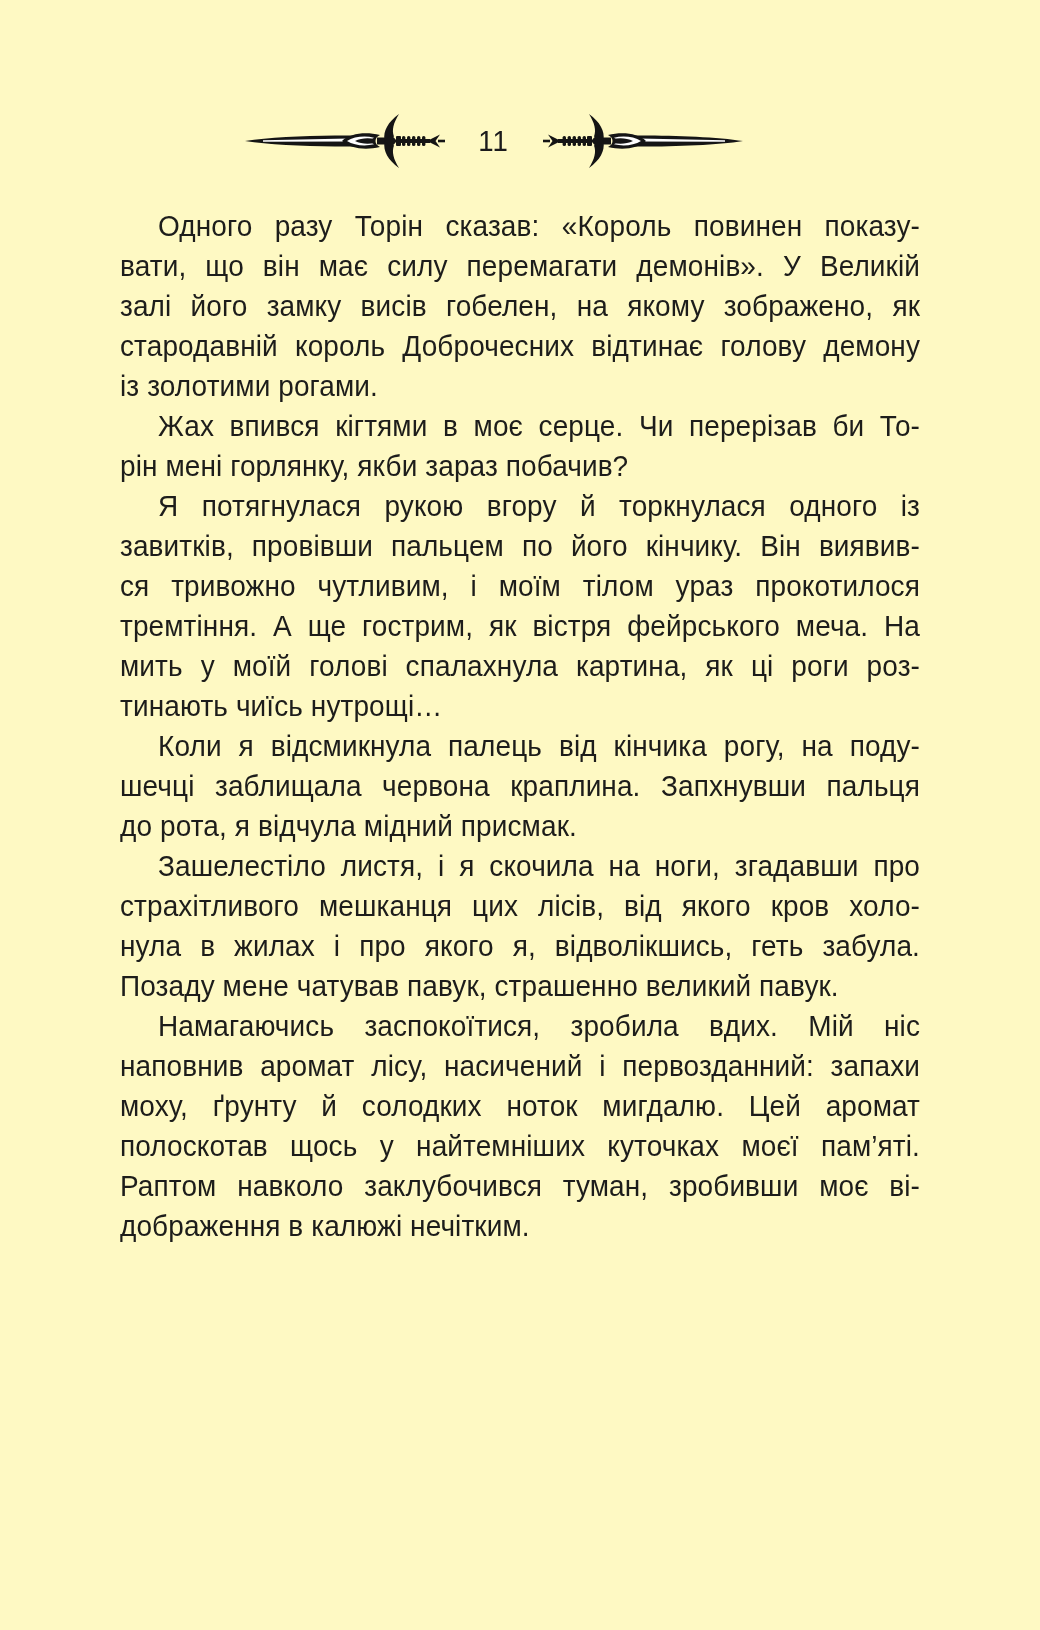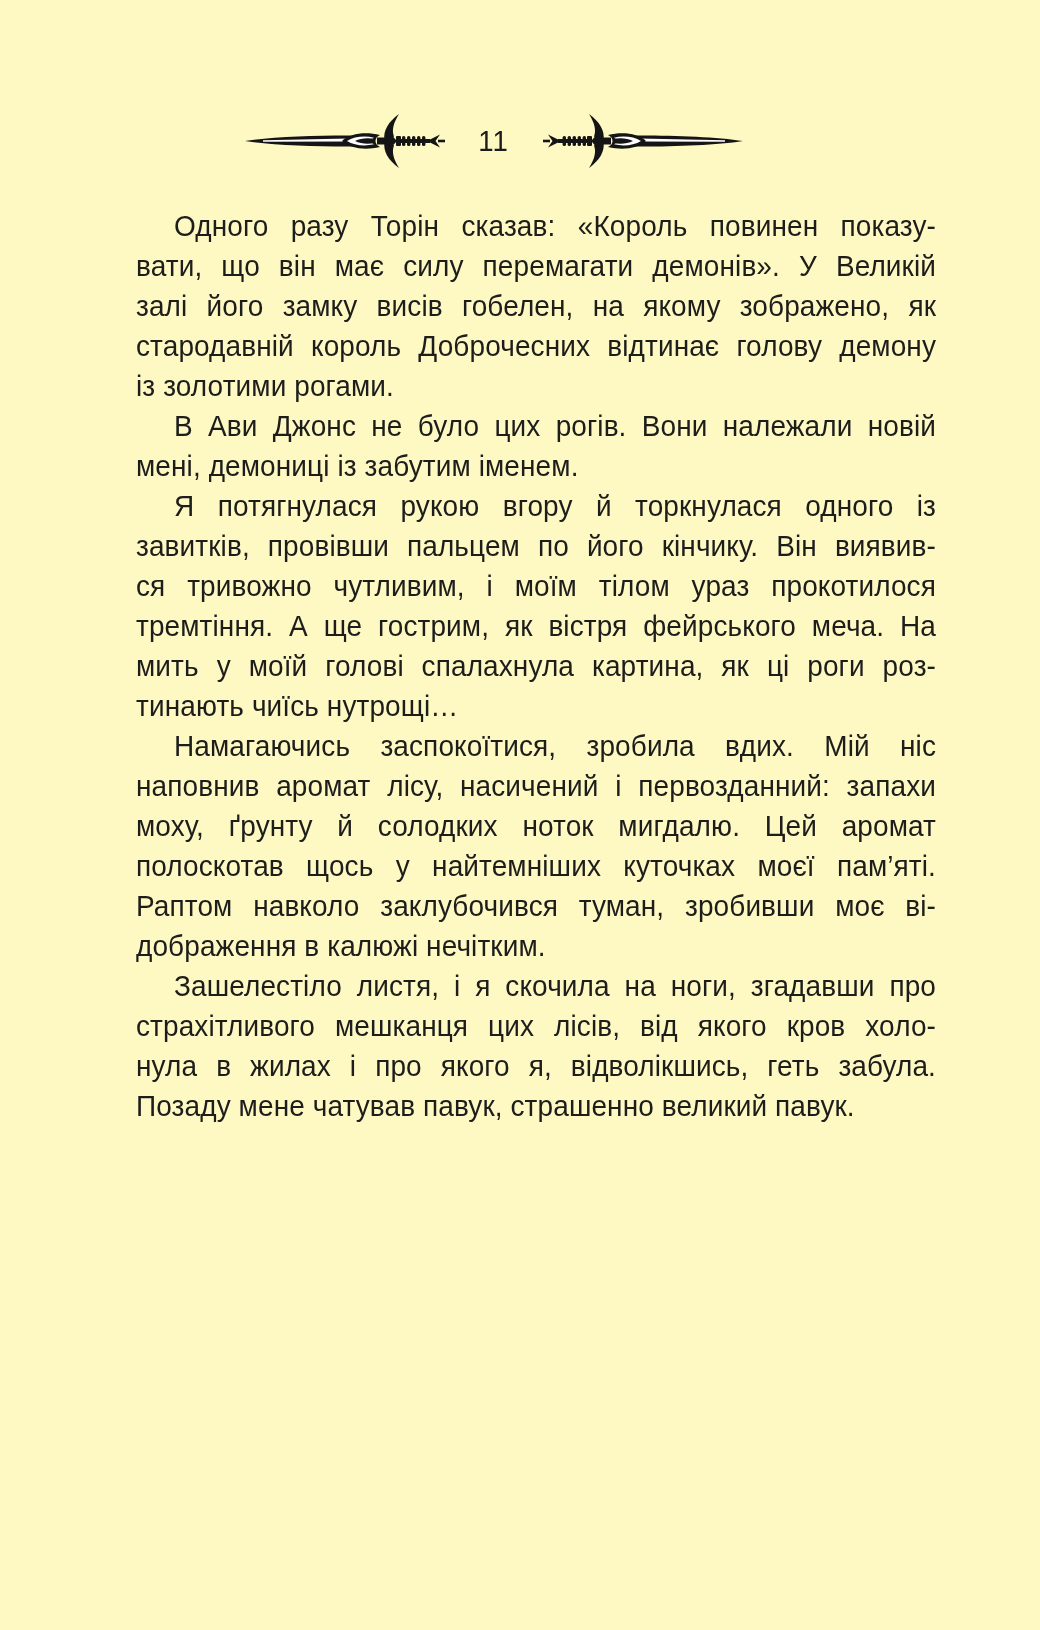--- a/index.html
+++ b/index.html
@@ -39,21 +39,21 @@
   .page-number {
     font-size: 30px;
     line-height: 30px;
     letter-spacing: 1px;
     color: #1b1b1b;
     transform: scaleX(0.92);
   }
   .page-text {
     position: absolute;
     top: 206px;
-    left: 136px;
+    left: 120px;
     width: 800px;
   }
   .para {
     margin: 0;
     padding: 0;
   }
   .line {
     font-size: 28px;
     line-height: 40px;
     letter-spacing: 0.1px;
@@ -121,40 +121,45 @@
 
   <div class="page-text">
       <div class="para">
         <div class="line first">Одного разу Торін сказав: «Король повинен показу-</div>
         <div class="line">вати, що він має силу перемагати демонів». У Великій</div>
         <div class="line">залі його замку висів гобелен, на якому зображено, як</div>
         <div class="line">стародавній король Доброчесних відтинає голову демону</div>
         <div class="line last">із золотими рогами.</div>
       </div>
       <div class="para">
-        <div class="line first">В Ави Джонс не було цих рогів. Вони належали новій</div>
-        <div class="line last">мені, демониці із забутим іменем.</div>
+        <div class="line first">Жах впився кігтями в моє серце. Чи перерізав би То-</div>
+        <div class="line last">рін мені горлянку, якби зараз побачив?</div>
       </div>
       <div class="para">
         <div class="line first">Я потягнулася рукою вгору й торкнулася одного із</div>
         <div class="line">завитків, провівши пальцем по його кінчику. Він виявив-</div>
         <div class="line">ся тривожно чутливим, і моїм тілом ураз прокотилося</div>
         <div class="line">тремтіння. А ще гострим, як вістря фейрського меча. На</div>
         <div class="line">мить у моїй голові спалахнула картина, як ці роги роз-</div>
         <div class="line last">тинають чиїсь нутрощі…</div>
       </div>
       <div class="para">
+        <div class="line first">Коли я відсмикнула палець від кінчика рогу, на поду-</div>
+        <div class="line">шечці заблищала червона краплина. Запхнувши пальця</div>
+        <div class="line last">до рота, я відчула мідний присмак.</div>
+      </div>
+      <div class="para">
+        <div class="line first">Зашелестіло листя, і я скочила на ноги, згадавши про</div>
+        <div class="line">страхітливого мешканця цих лісів, від якого кров холо-</div>
+        <div class="line">нула в жилах і про якого я, відволікшись, геть забула.</div>
+        <div class="line last">Позаду мене чатував павук, страшенно великий павук.</div>
+      </div>
+      <div class="para">
         <div class="line first">Намагаючись заспокоїтися, зробила вдих. Мій ніс</div>
         <div class="line">наповнив аромат лісу, насичений і первозданний: запахи</div>
         <div class="line">моху, ґрунту й солодких ноток мигдалю. Цей аромат</div>
         <div class="line">полоскотав щось у найтемніших куточках моєї пам’яті.</div>
         <div class="line">Раптом навколо заклубочився туман, зробивши моє ві-</div>
         <div class="line last">дображення в калюжі нечітким.</div>
       </div>
-      <div class="para">
-        <div class="line first">Зашелестіло листя, і я скочила на ноги, згадавши про</div>
-        <div class="line">страхітливого мешканця цих лісів, від якого кров холо-</div>
-        <div class="line">нула в жилах і про якого я, відволікшись, геть забула.</div>
-        <div class="line last">Позаду мене чатував павук, страшенно великий павук.</div>
-      </div>
     </div>
 
 </div>
 
 </body></html>

